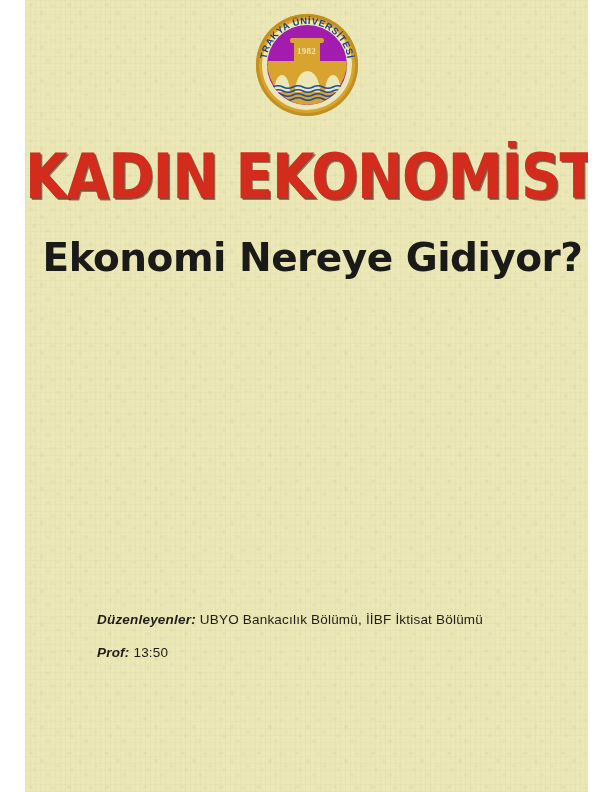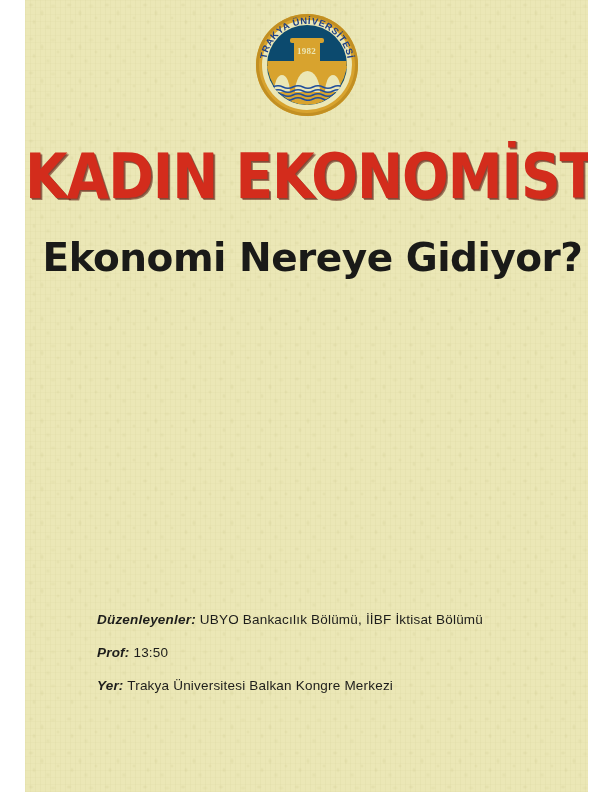--- a/index.html
+++ b/index.html
@@ -78,21 +78,21 @@
     width: 90px; height: 90px;
     border-radius: 50%;
     background: #ebe7b6;
   }
   #logo-disc {
     position: absolute;
     left: 11px; top: 11px;
     width: 80px; height: 80px;
     border-radius: 50%;
     overflow: hidden;
-    background: #0c4a6e;
+    background: #a21caf;
   }
   
   #emblem-gold {
     position: absolute;
     left: 0; bottom: 0;
     width: 80px; height: 44px;
     background: #d8a32e;
     border-bottom-left-radius: 40px 44px;
     border-bottom-right-radius: 40px 44px;
   }
@@ -271,19 +271,16 @@
     <div id="subtitle">Ekonomi Nereye Gidiyor?</div>
 
 
     <div id="details">
       <div class="detail-row">
         <span class="detail-label">Düzenleyenler:</span><span class="detail-value"> UBYO Bankacılık Bölümü, İİBF İktisat Bölümü</span>
       </div>
       <div class="detail-row">
         <span class="detail-label">Prof:</span><span class="detail-value"> 13:50</span>
       </div>
-      <div class="detail-row">
-        <span class="detail-label">Yer:</span><span class="detail-value"> Trakya Üniversitesi Balkan Kongre Merkezi</span>
-      </div>
     </div>
 
   </div>
 </div>
 
 </body></html>

